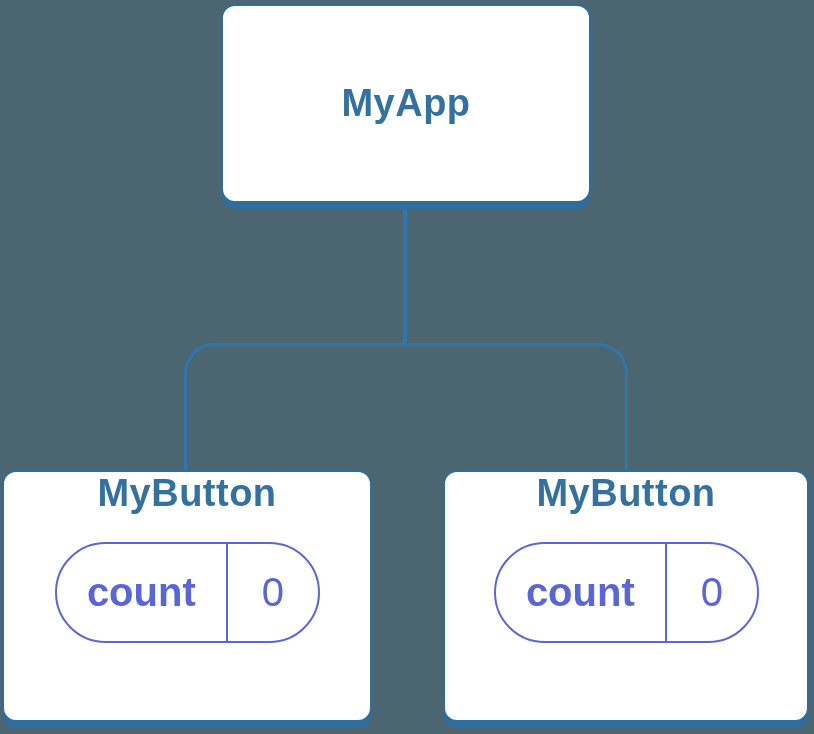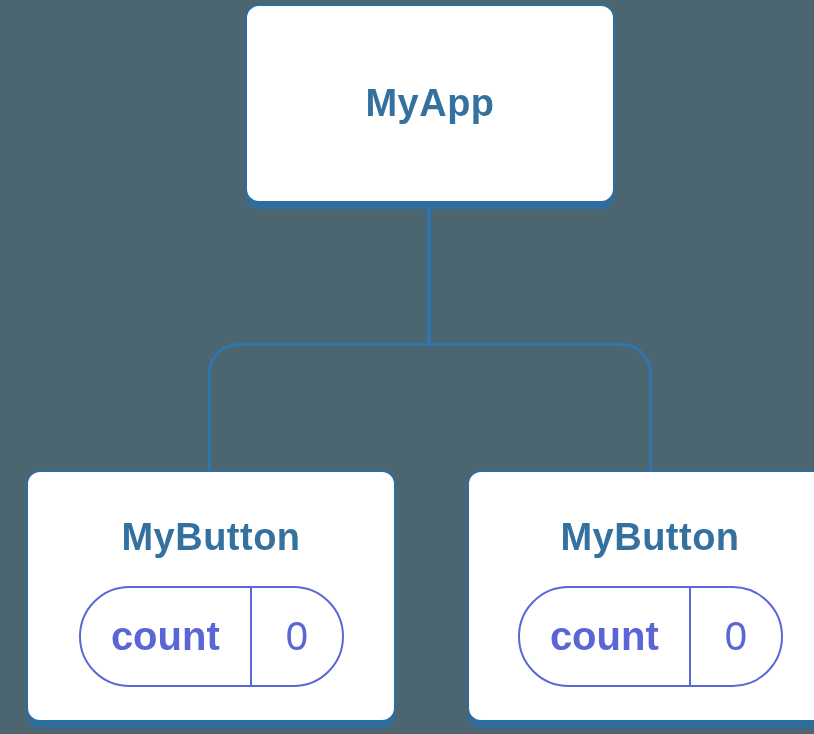--- a/index.html
+++ b/index.html
@@ -11,32 +11,32 @@
     --pill-text:#5A66D6;
     --card-bg:#FFFFFF;
   }
   html,body{margin:0;padding:0;}
   body{
     width:814px;height:734px;
     background:var(--bg);
     font-family:"Liberation Sans",sans-serif;
     overflow:hidden;
   }
-  .canvas{position:relative;width:791px;height:734px;margin-left:24px;}
+  .canvas{position:relative;width:791px;height:734px;}
   .card{
     position:absolute;
     background:var(--card-bg);
     border:2px solid var(--card-border);
     border-radius:14px;
     box-shadow:0 7px 0 -1px var(--card-border);
     box-sizing:border-box;
     display:flex;flex-direction:column;align-items:center;
   }
   .root-card{left:221px;top:4px;width:370px;height:199px;justify-content:center;}
-  .child-card{top:470px;height:252px;padding-top:44px;}
+  .child-card{top:470px;height:252px;}
   .child-left{left:2px;width:370px;}
   .child-right{left:443px;width:366px;}
   .card-label{
     font-size:38px;font-weight:bold;letter-spacing:.5px;
     color:var(--heading);line-height:1.15;
   }
   .vline{
     position:absolute;left:403px;top:209px;width:3.5px;height:135px;
     background:var(--line);
   }

